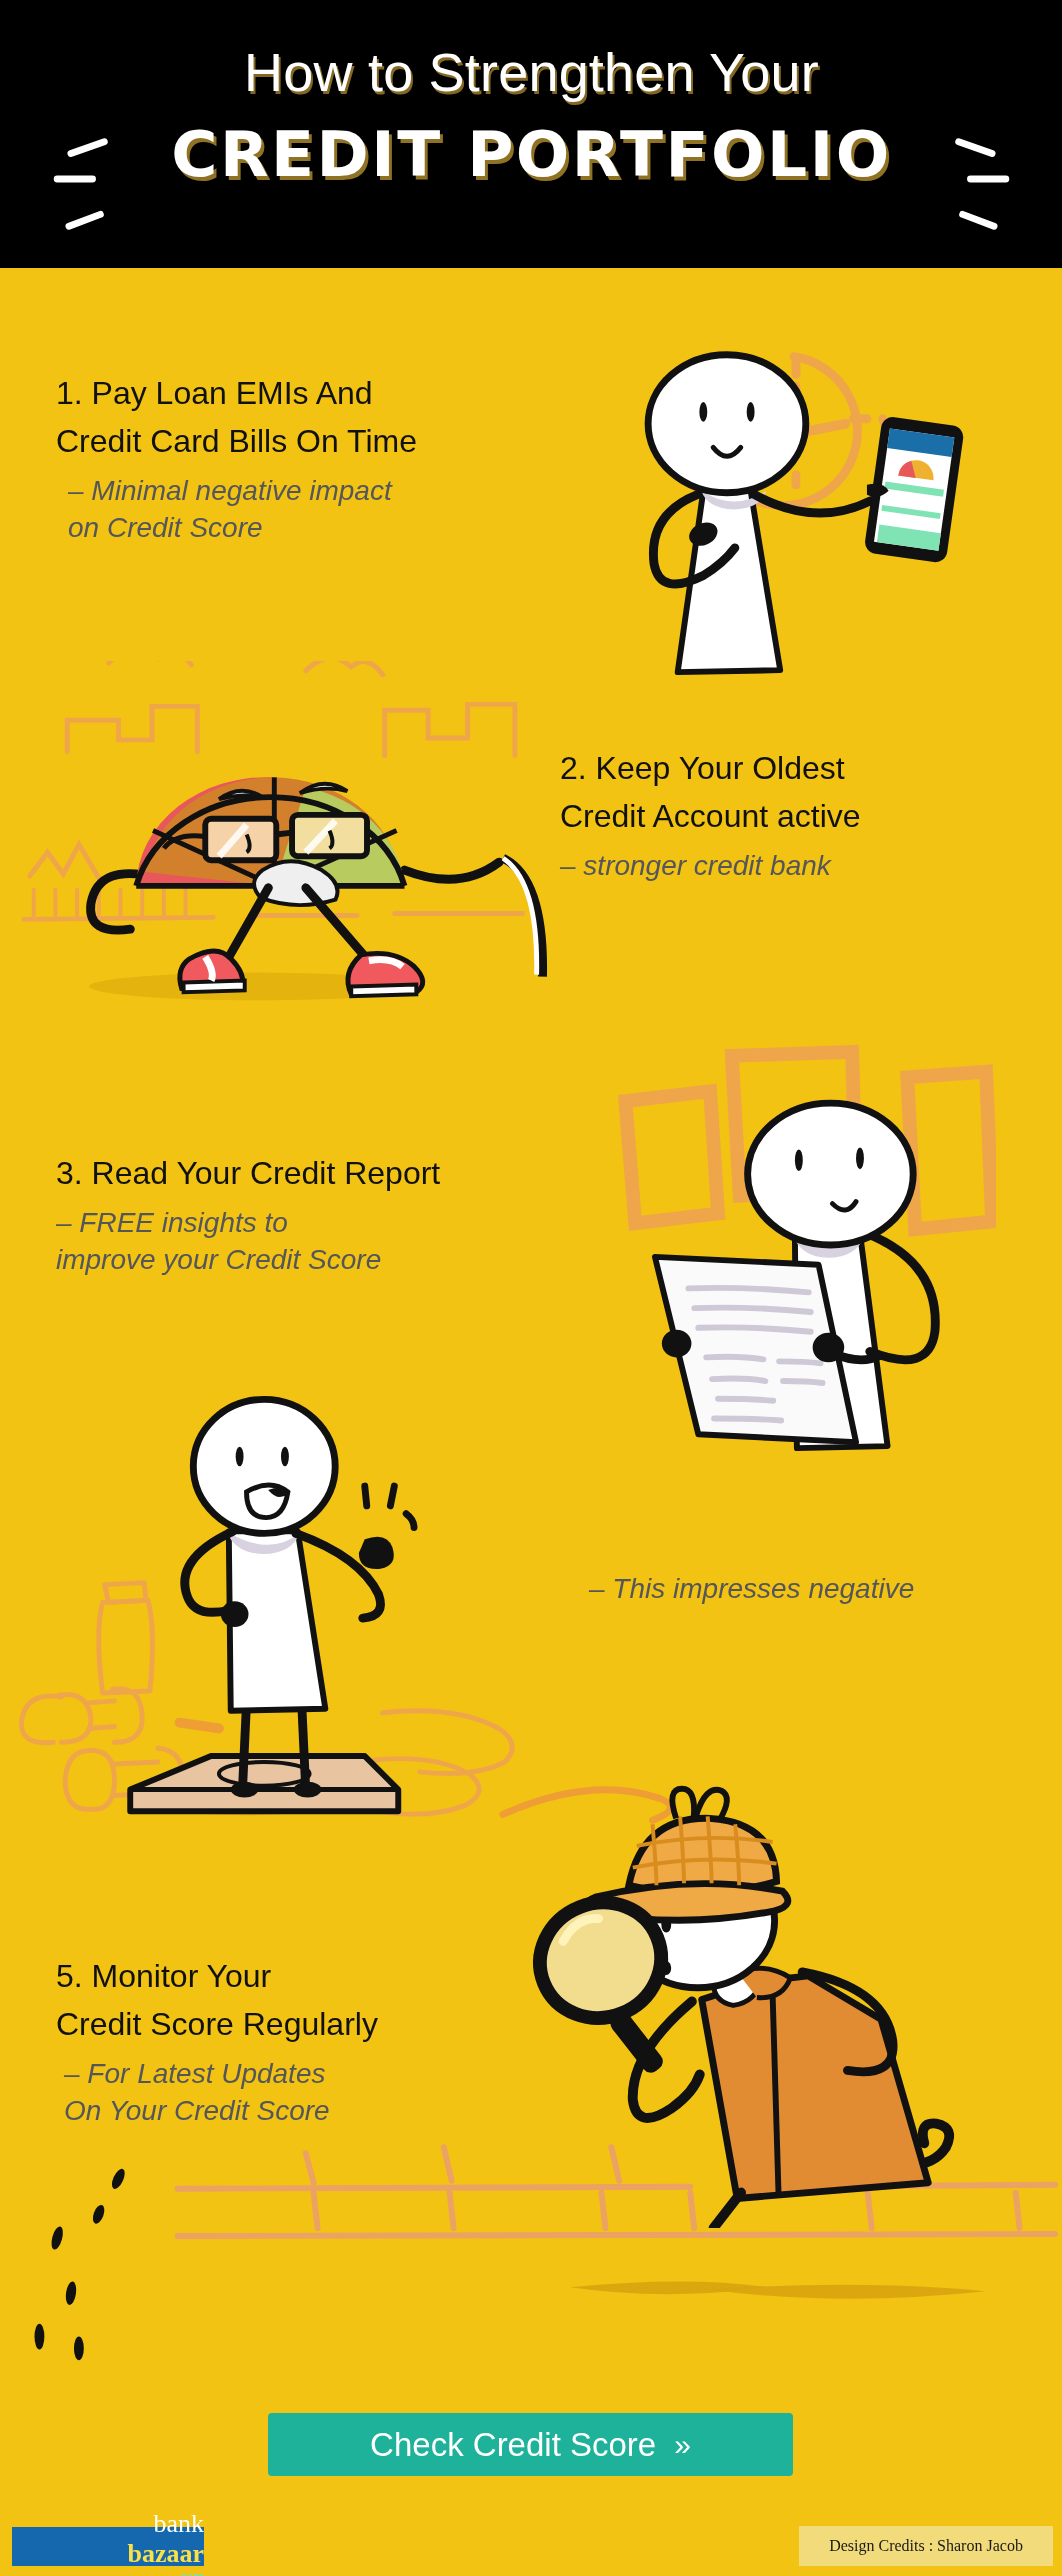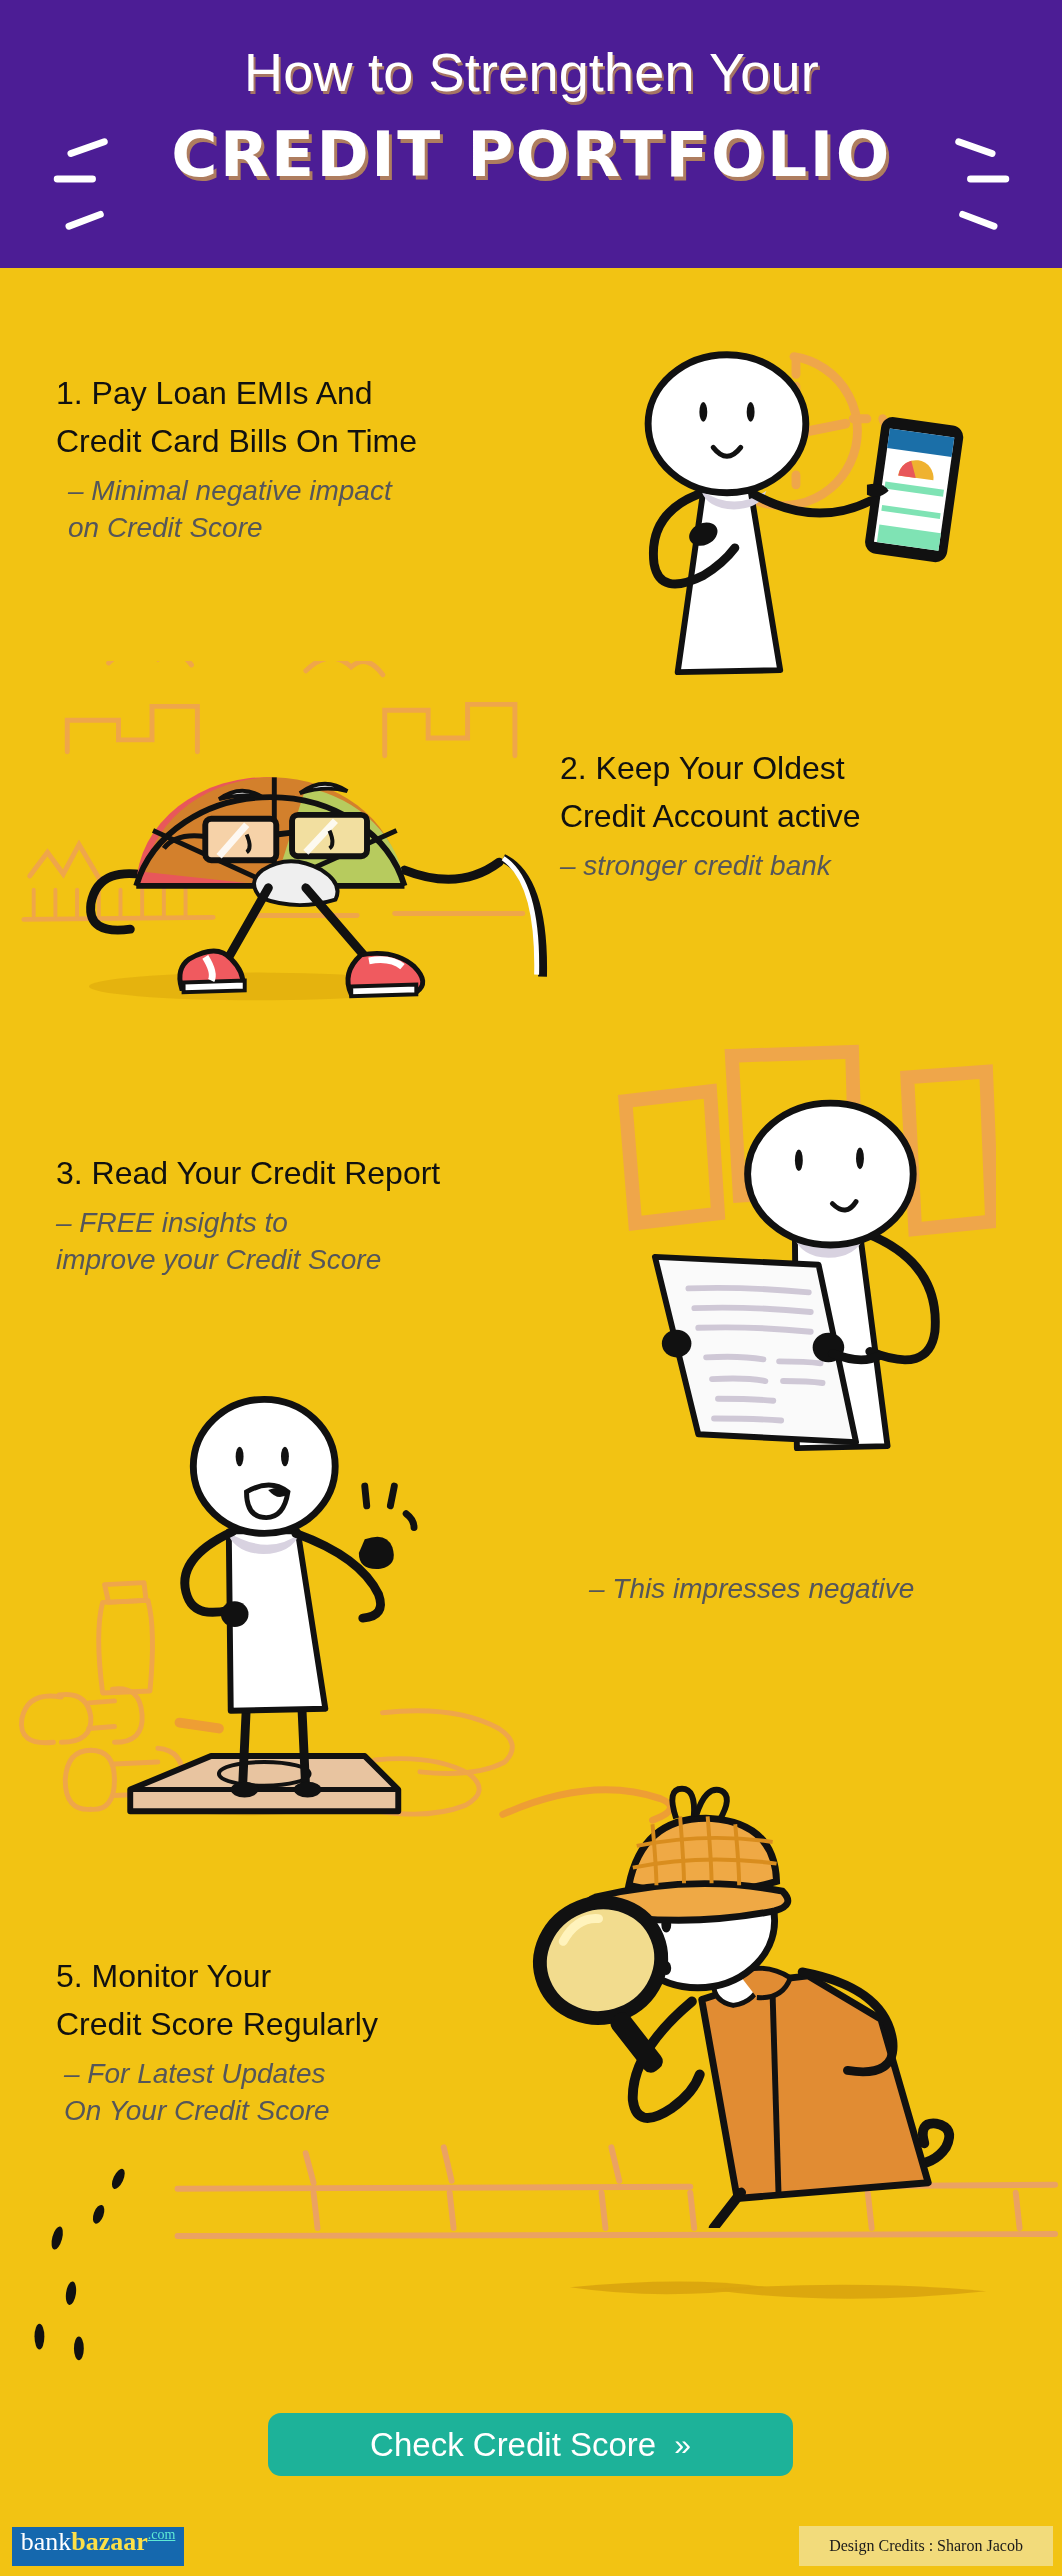--- a/index.html
+++ b/index.html
@@ -5,21 +5,21 @@
   html,body{margin:0;padding:0;}
   body{
     width:1063px;height:2576px;
     font-family:"Liberation Sans", sans-serif;
     background:#F2C313;
     overflow:hidden;
   }
   .page{position:relative;width:1063px;height:2576px;background:#F2C313;overflow:hidden;}
 
   
-  .header{position:absolute;left:0;top:0;width:1063px;height:268px;background:#4c1d95;}
+  .header{position:absolute;left:0;top:0;width:1063px;height:268px;background:#000000;}
   .header .burst{position:absolute;}
   .title-line1{
     position:absolute;left:0;top:41px;width:1063px;text-align:center;
     font-size:54px;color:#ffffff;font-weight:400;letter-spacing:0.2px;
     font-family:"Liberation Sans", sans-serif;
     text-shadow:2px 3px 0 rgba(240,190,60,.55);
   }
   .title-line2{
     position:absolute;left:0;top:118px;width:1063px;text-align:center;
     font-size:63px;color:#ffffff;font-weight:bold;letter-spacing:2.5px;
@@ -44,32 +44,33 @@
   #txt2{left:560px;top:744px;width:473px;}
   #txt3{left:56px;top:1149px;width:513px;}
   #txt4{left:577px;top:1563px;width:463px;}
   #txt4 .sub{margin-left:12px;}
   #txt5{left:56px;top:1952px;width:463px;}
   #txt5 .sub{margin-left:8px;}
 
   
   .cta{
     position:absolute;left:268px;top:2413px;width:525px;height:63px;
-    background:#1DB299;border-radius:13px;
+    background:#1DB299;border-radius:4px;
     display:flex;align-items:center;justify-content:center;
     color:#ffffff;font-size:33px;font-family:"Liberation Sans", sans-serif;
     cursor:pointer;
   }
   .cta .chev{margin-left:18px;font-size:30px;}
 
   
   .logo{
-    position:absolute;left:12px;top:2527px;width:172px;height:39px;
-    background:#1568AE;display:flex;align-items:flex-start;justify-content:center;
+    position:absolute;left:12px;top:2527px;width:192px;height:39px;
+    background:#1568AE;display:flex;align-items:flex-end;justify-content:center;
     font-family:"Liberation Serif", serif;
+    flex-direction:column;
   }
   .logo .p1{color:#ffffff;font-size:26px;}
   .logo .p2{color:#fde047;font-size:26px;font-weight:bold;}
   .logo .p3{color:#5eead4;font-size:14px;text-decoration:underline;}
   .credits{
     position:absolute;left:799px;top:2526px;width:254px;height:40px;
     background:#F2DB7B;display:flex;align-items:center;justify-content:center;
     color:#1a1a1a;font-size:16px;font-family:Liberation Serif, serif;
   }
 

